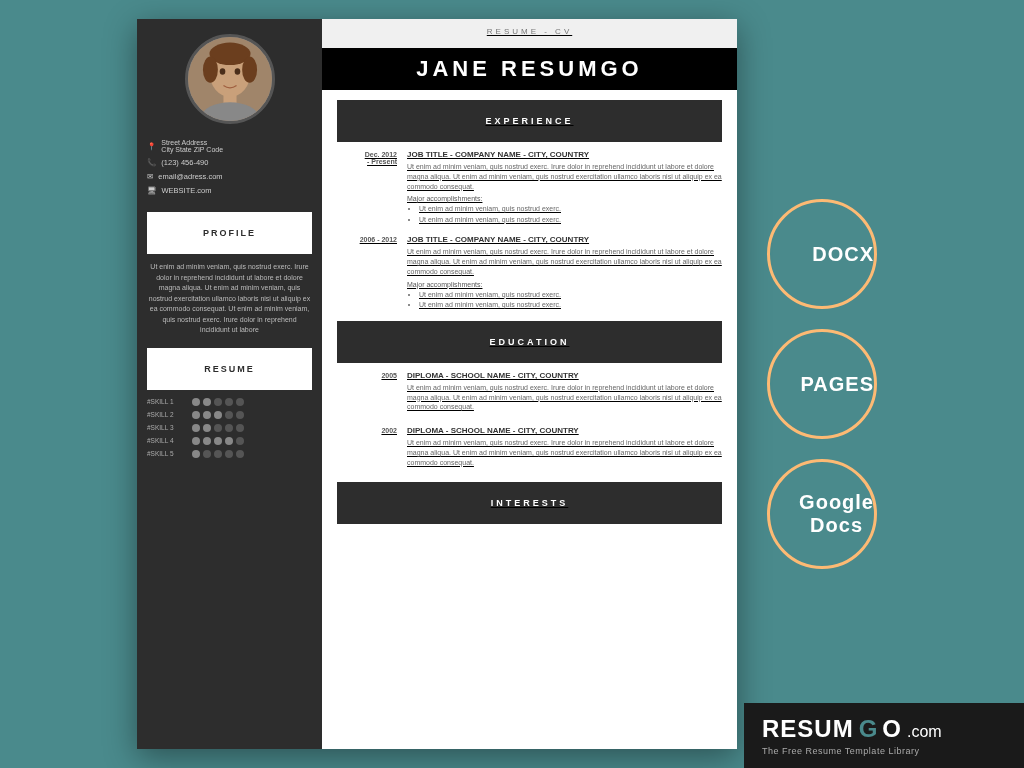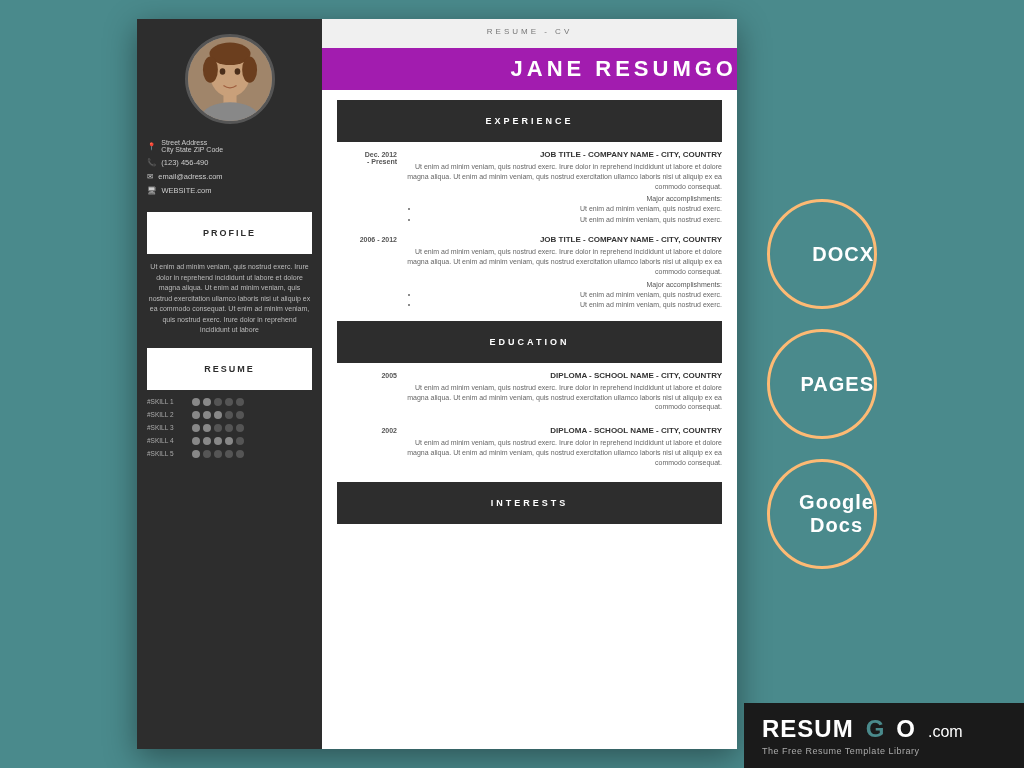--- a/index.html
+++ b/index.html
@@ -134,39 +134,40 @@
     .dot-empty {
       background-color: #555;
     }
 
     
     .resume-main {
       flex: 1;
       background: white;
       display: flex;
       flex-direction: column;
+      text-decoration: underline;
     }
 
     .resume-header {
       background: #f0f0f0;
       padding: 8px 15px 10px;
       text-align: center;
     }
 
     .resume-cv-label {
       font-size: 8px;
       letter-spacing: 3px;
       color: #777;
       margin-bottom: 2px;
     }
 
     .resume-name-bar {
-      background: #a21caf;
+      background: #000000;
       padding: 8px 0;
-      text-align: right;
+      text-align: center;
     }
 
     .resume-name {
       font-size: 22px;
       font-weight: bold;
       letter-spacing: 4px;
       color: white;
     }
 
     .resume-title-bar {
@@ -208,21 +209,20 @@
       font-size: 7px;
       color: #555;
       min-width: 60px;
       text-align: right;
       padding-top: 1px;
       font-weight: bold;
     }
 
     .exp-content {
       flex: 1;
-      text-align: right;
     }
 
     .exp-job-title {
       font-size: 8px;
       font-weight: bold;
       color: #333;
       margin-bottom: 3px;
     }
 
     .exp-desc {
@@ -286,21 +286,21 @@
       background: #1a1a1a;
       padding: 12px 18px;
       display: flex;
       flex-direction: column;
       align-items: flex-start;
     }
 
     .brand-logo {
       display: flex;
       align-items: baseline;
-      gap: 12px;
+      gap: 5px;
       margin-bottom: 3px;
     }
 
     .brand-resum {
       font-size: 24px;
       font-weight: bold;
       color: white;
       letter-spacing: 1px;
     }
 

